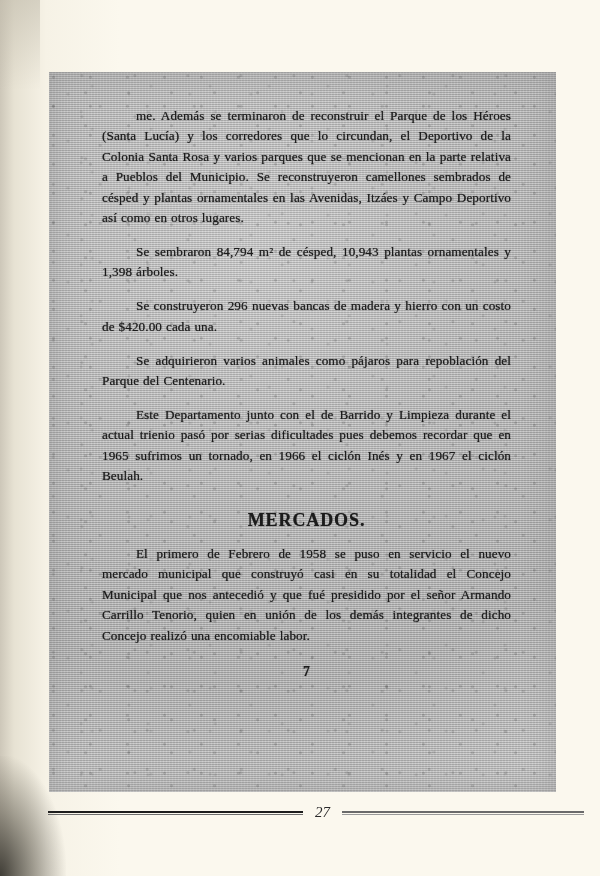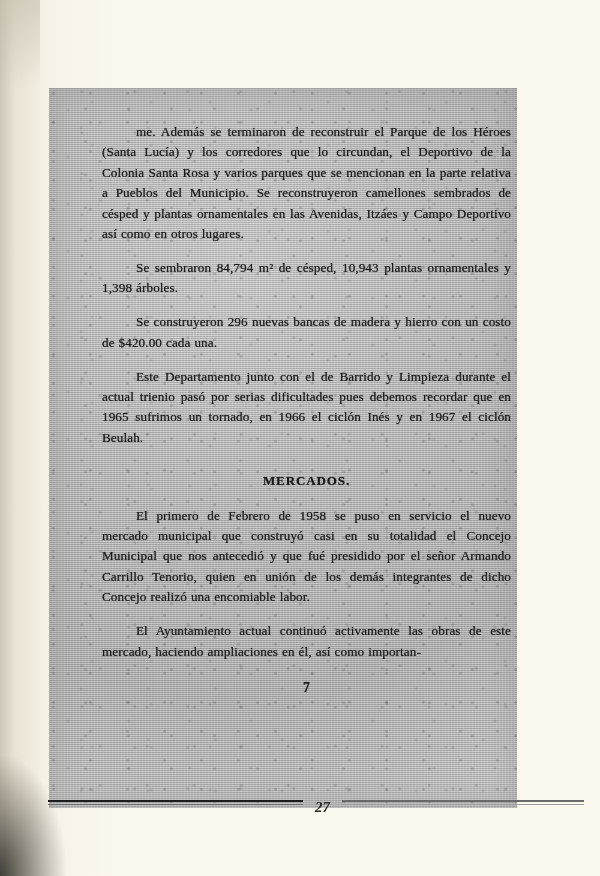--- a/index.html
+++ b/index.html
@@ -22,21 +22,21 @@
     pointer-events:none;
   }
   #top-shadow{
     position:absolute;left:0;top:0;width:40px;height:90px;
     background:linear-gradient(180deg,rgba(190,184,168,.55),rgba(190,184,168,0));
     pointer-events:none;
   }
 
   
   #scan{
-    position:absolute;left:49px;top:88px;width:468px;height:720px;
+    position:absolute;left:49px;top:72px;width:507px;height:720px;
     background-color:#b4b4b4;
     background-image:
       repeating-linear-gradient(0deg, rgba(255,255,255,.30) 0px, rgba(255,255,255,.30) 1px, rgba(120,120,120,.20) 1px, rgba(120,120,120,.20) 2px),
       repeating-linear-gradient(90deg, rgba(255,255,255,.10) 0px, rgba(255,255,255,.10) 1px, rgba(110,110,110,.10) 1px, rgba(110,110,110,.10) 3px),
       radial-gradient(ellipse 120% 80% at 40% 25%, #c6c6c6 0%, #b2b2b2 45%, #a9a9a9 75%, #bdbdbd 100%);
     box-shadow:inset 0 0 30px rgba(140,140,140,.45);
   }
   #grain{
     position:absolute;inset:0;
     background-image:
@@ -61,31 +61,31 @@
     text-justify:inter-word;
     letter-spacing:.12px;
     word-spacing:.6px;
     text-shadow:0 0 .8px rgba(30,30,30,.55), .4px .3px .7px rgba(90,90,90,.35);
   }
   p.para{margin:0 0 13.5px 0;text-indent:34px;}
   p.para.tight{margin-bottom:23px;}
   .heading{
     margin:10px 0 14px 0;
     text-align:center;text-indent:0;
-    font-weight:bold;letter-spacing:.9px;font-size:13px;
+    font-weight:bold;letter-spacing:.9px;font-size:18px;
   }
   .folio{
     margin:16px 0 0 0;text-align:center;text-indent:0;
     font-weight:bold;font-size:13.6px;
   }
 
   
   #footer{
     position:absolute;left:0;right:0;top:800px;height:26px;
-    display:flex;font-weight:bold;
+    display:flex;align-items:center;
   }
   #rule-left{
     margin-left:48px;flex:0 0 255px;height:5px;position:relative;
   }
   #rule-left::before{content:"";position:absolute;left:0;right:0;top:0;height:2px;background:#1d1d1d;}
   #rule-left::after{content:"";position:absolute;left:0;right:0;top:3.5px;height:1px;background:#6e6e6e;}
   #folio-bottom{
     flex:0 0 auto;padding:0 12px;
     font-size:15px;font-style:italic;color:#2a2a2a;
     font-family:"Liberation Serif", serif;
@@ -104,26 +104,26 @@
 
   <div id="top-shadow"></div>
 
   <div id="scan">
     <div id="grain"></div>
 
     <div id="column">
       <p class="para">me. Además se terminaron de reconstruir el Parque de los Héroes (Santa Lucía) y los corredores que lo circundan, el Deportivo de la Colonia Santa Rosa y varios parques que se mencionan en la parte relativa a Pueblos del Municipio. Se reconstruyeron camellones sembrados de césped y plantas ornamentales en las Avenidas, Itzáes y Campo Deportivo así como en otros lugares.</p>
       <p class="para">Se sembraron 84,794 m² de césped, 10,943 plantas ornamentales y 1,398 árboles.</p>
       <p class="para">Se construyeron 296 nuevas bancas de madera y hierro con un costo de $420.00 cada una.</p>
+      <p class="para">Se adquirieron varios animales como pájaros para repoblación del Parque del Centenario.</p>
       <p class="para tight">Este Departamento junto con el de Barrido y Limpieza durante el actual trienio pasó por serias dificultades pues debemos recordar que en 1965 sufrimos un tornado, en 1966 el ciclón Inés y en 1967 el ciclón Beulah.</p>
 
       <p class="heading">MERCADOS.</p>
 
       <p class="para">El primero de Febrero de 1958 se puso en servicio el nuevo mercado municipal que construyó casi en su totalidad el Concejo Municipal que nos antecedió y que fué presidido por el señor Armando Carrillo Tenorio, quien en unión de los demás integrantes de dicho Concejo realizó una encomiable labor.</p>
-      <p class="para">El Ayuntamiento actual continuó activamente las obras de este mercado, haciendo ampliaciones en él, así como importan-</p>
 
       <p class="folio">7</p>
     </div>
   </div>
 
   <div id="footer">
     <div id="rule-left"></div>
     <div id="folio-bottom">27</div>
     <div id="rule-right"></div>
   </div>

